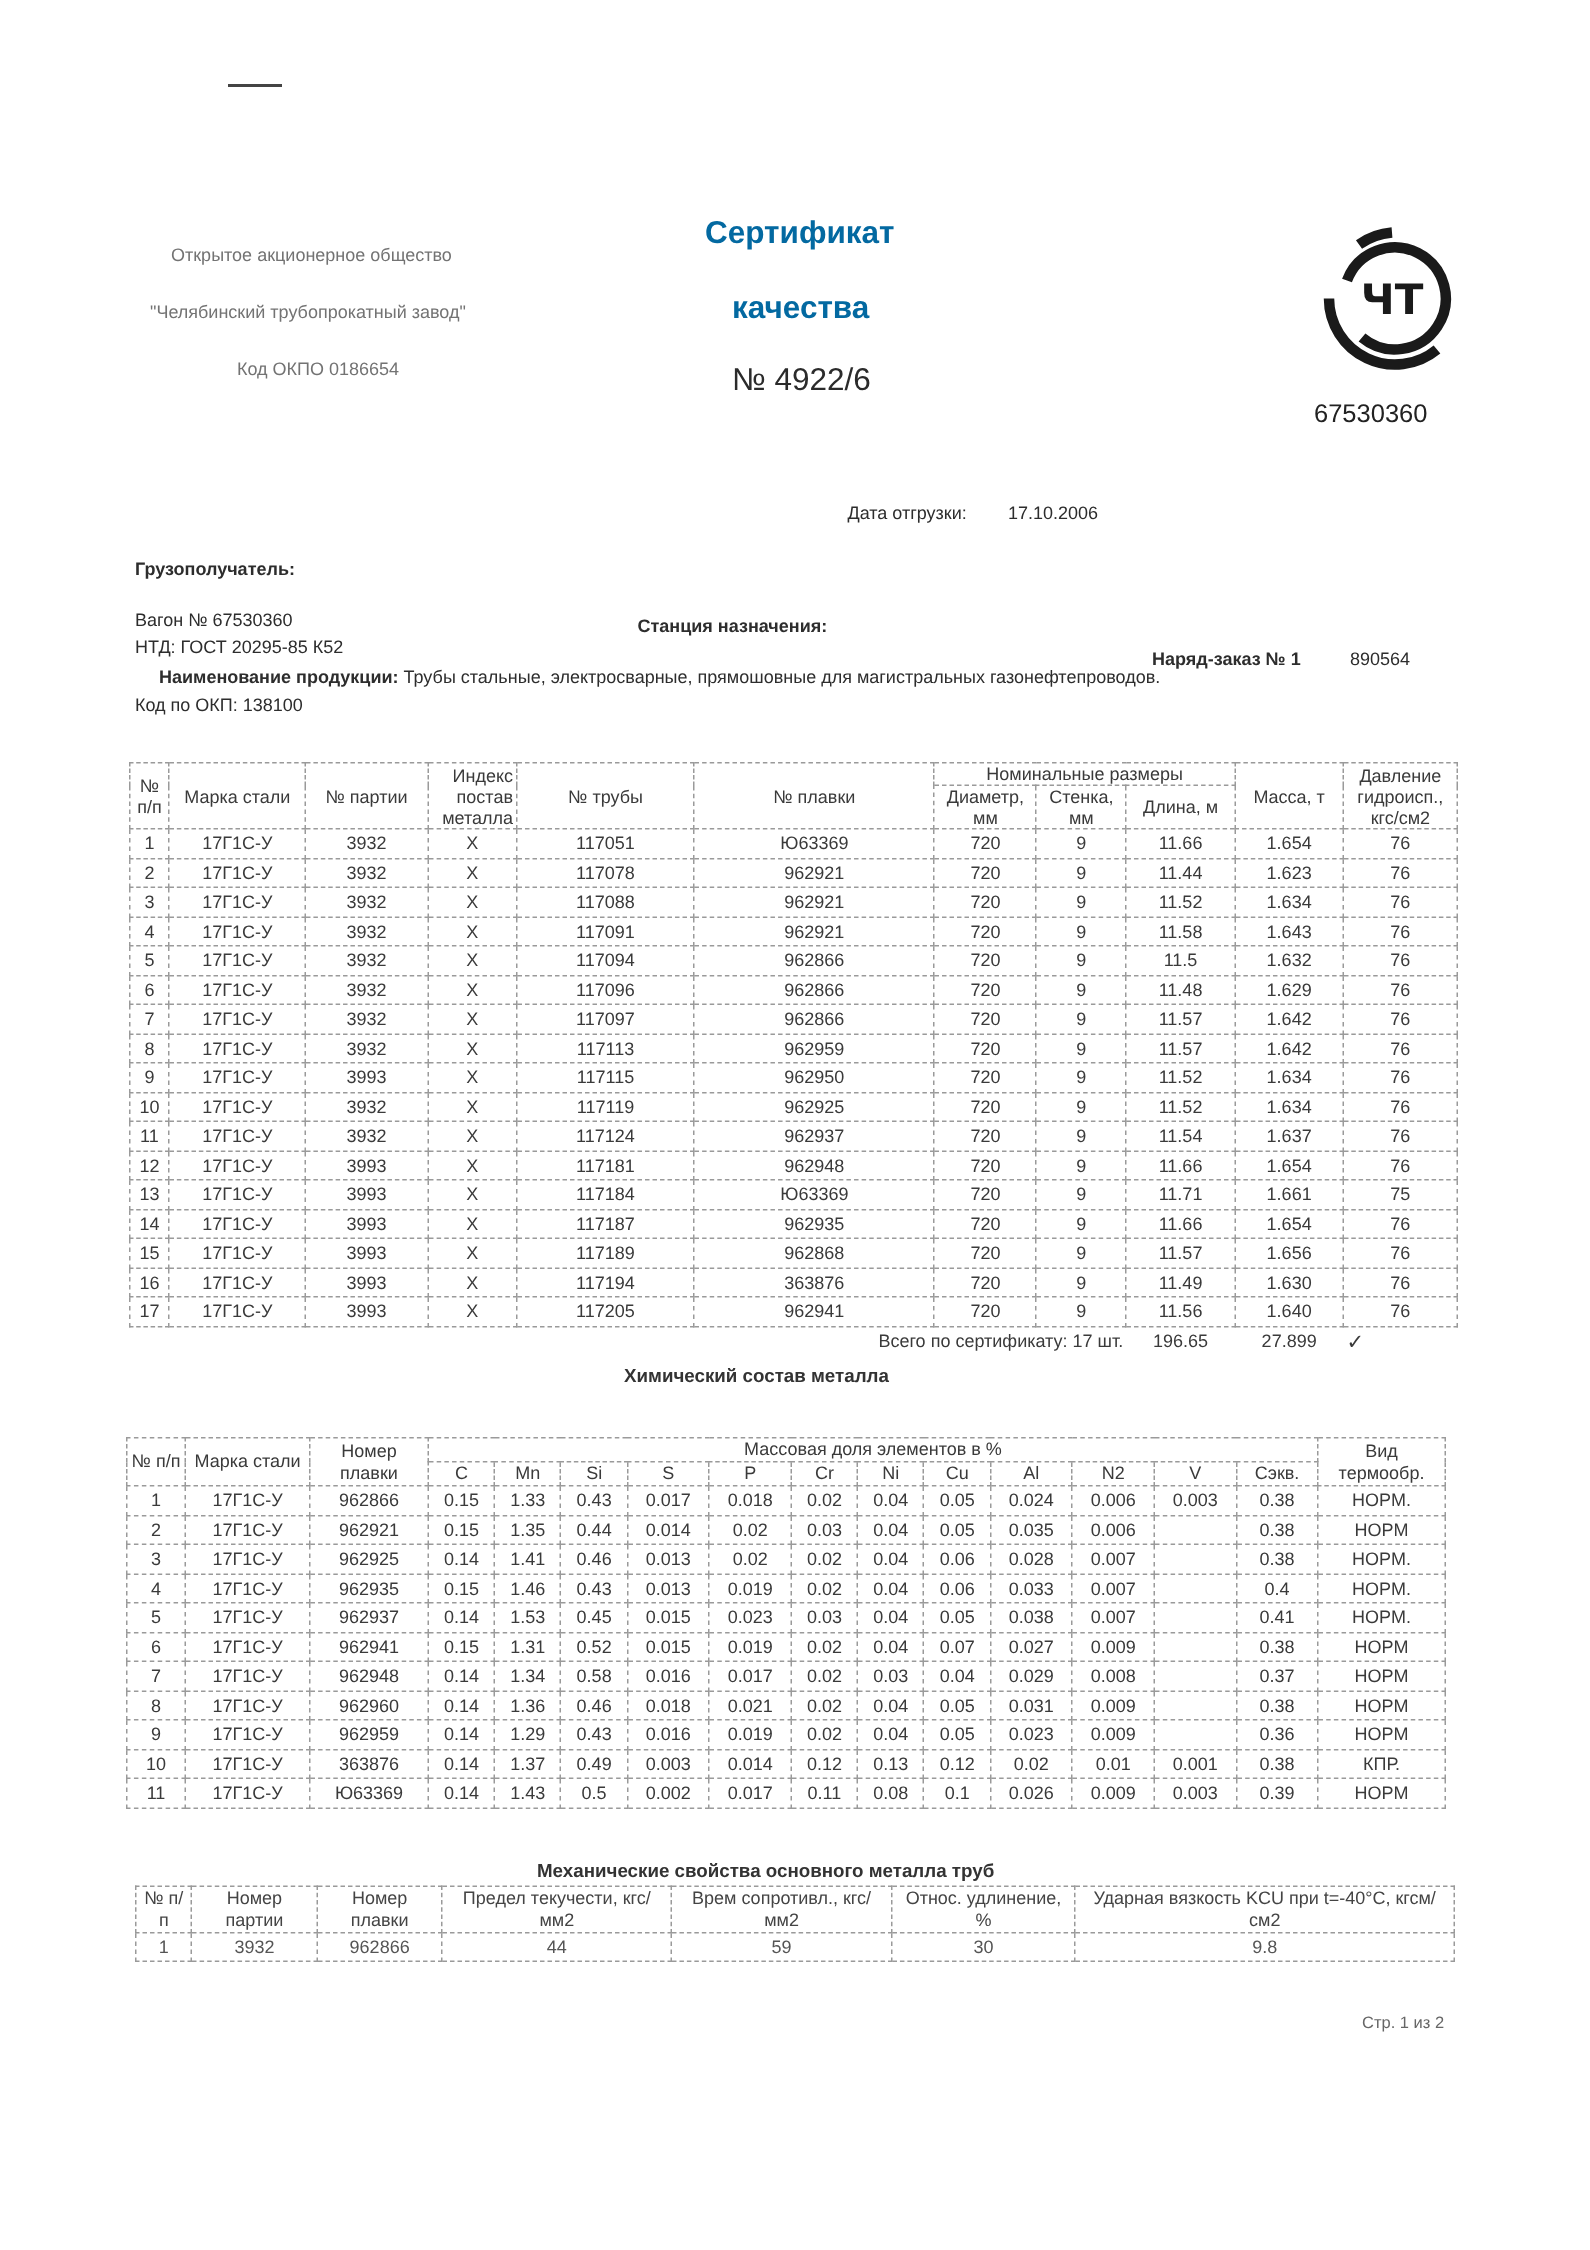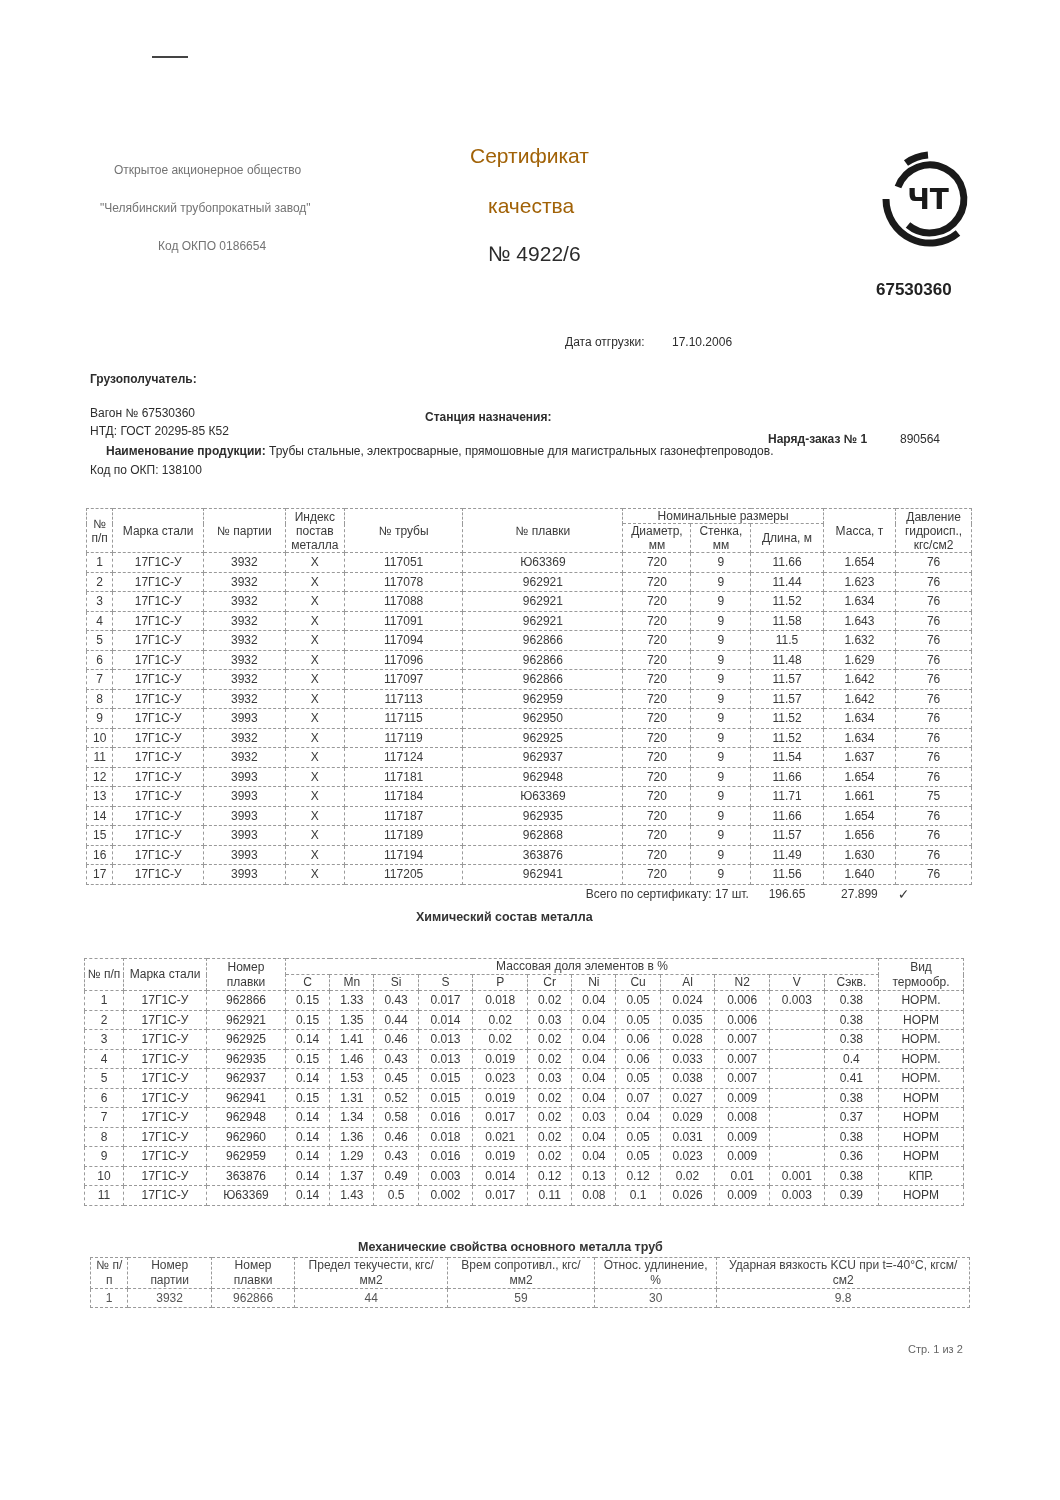--- a/index.html
+++ b/index.html
@@ -3,24 +3,24 @@
   <meta charset="utf-8">
   <style>
     html, body { margin: 0; padding: 0; background: #ffffff; }
     body {
       width: 1060px; height: 1500px; position: relative; overflow: hidden;
       font-family: "Liberation Sans", sans-serif; color: #2a2a2a;
     }
     .abs { position: absolute; }
     .dash-top { position:absolute; left:152px; top:56px; width:36px; height:2px; background:#444; }
     .org { font-size: 12px; color:#737373; }
-    .title { font-size: 21px; font-weight: normal; color:#a16207; }
+    .title { font-size: 21px; font-weight: bold; color:#0369a1; }
     .certno { font-size: 21px; color:#2b2b2b; }
     .logo { left: 878px; top: 147px; width: 100px; height: 100px; }
-    .wagon-num-top { left: 876px; top: 280px; font-size: 17px; font-weight: bold; color:#222; }
+    .wagon-num-top { left: 876px; top: 266px; font-size: 17px; font-weight: normal; color:#222; }
     .meta { font-size: 12px; color:#2d2d2d; }
     .bold { font-weight: bold; }
     table { border-collapse: collapse; font-size: 12px; color:#3a3a3a; }
     td, th { border: 1px dashed #9a9a9a; padding: 0 2px; text-align: center; font-weight: normal; }
     #pipes { position:absolute; left:86px; top:508px; width:886px; }
     #pipes td { height: 18.5px; }
     #pipes th { font-size: 12px; line-height: 14px; }
     #chem { position:absolute; left:84px; top:958px; width:880px; }
     #chem td { height: 18.5px; }
     #chem th { font-size: 12px; line-height: 15px; }
@@ -69,21 +69,21 @@
   <span>Трубы стальные, электросварные, прямошовные для магистральных газонефтепроводов.</span>
 </div>
 <div class="abs meta" style="left:90px;top:463px;">Код по ОКП:  138100</div>
 
 <table id="pipes">
   <thead>
     <tr>
       <th rowspan="2" style="width:22px;">№ п/п</th>
       <th rowspan="2" style="width:90px;">Марка стали</th>
       <th rowspan="2" style="width:80px;">№ партии</th>
-      <th rowspan="2" style="width:55px;">Индекс постав металла</th>
+      <th rowspan="2" style="width:55px;text-align:right;">Индекс постав металла</th>
       <th rowspan="2" style="width:120px;">№ трубы</th>
       <th rowspan="2" style="width:165px;">№ плавки</th>
       <th colspan="3">Номинальные размеры</th>
       <th rowspan="2" style="width:70px;">Масса, т</th>
       <th rowspan="2" style="width:72px;">Давление гидроисп., кгс/см2</th>
     </tr>
     <tr>
       <th style="width:64px;">Диаметр, мм</th>
       <th style="width:56px;">Стенка, мм</th>
       <th style="width:70px;">Длина, м</th>

